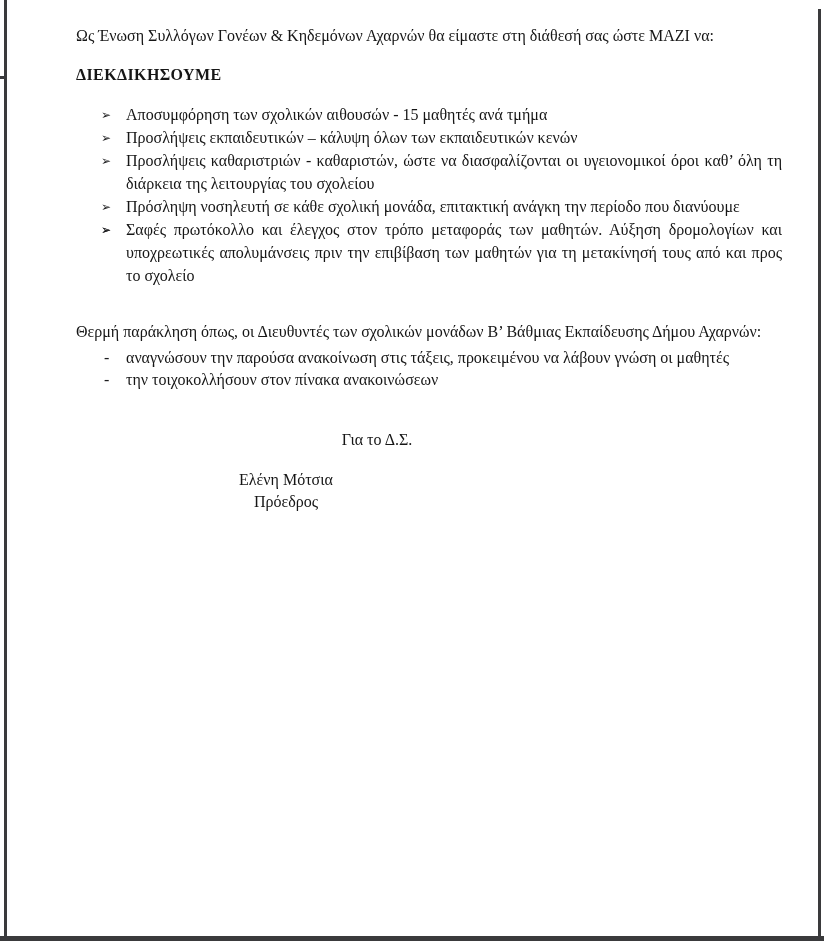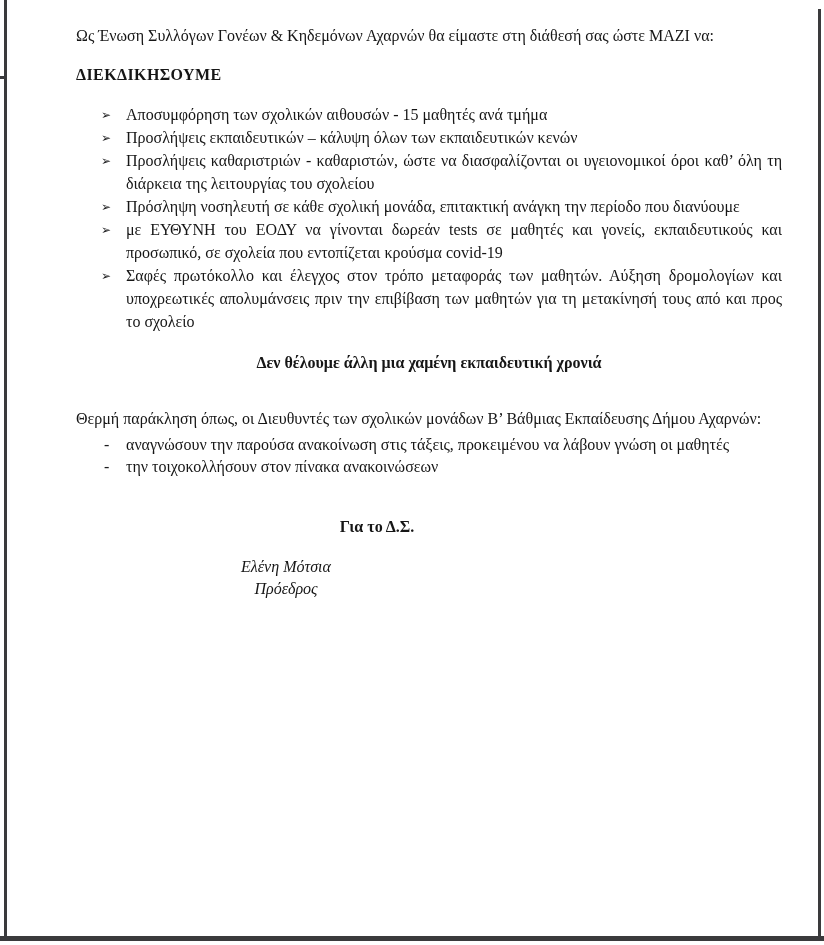--- a/index.html
+++ b/index.html
@@ -99,30 +99,29 @@
     text-align: justify;
   }
   ul.requests li .marker {
     position: absolute;
     left: 28px;
     top: 0;
     font-size: 16px;
     color: #1c1c1e;
   }
   .board-heading {
-    font-weight: bold;
+    font-weight: normal;
     text-align: center;
     width: 602px;
     line-height: 23px;
     margin: 0 0 18px 0;
   }
   .signatures {
     display: flex;
     line-height: 22px;
-    font-style: italic;
   }
   .sig-col { text-align: center; width: 200px; }
   .sig-col.left  { margin-left: 110px; }
   .sig-col.right { margin-left: 55px; }
 </style>
 </head>
 <body>
 
 <div class="border-left"></div>
 <div class="border-left-tick"></div>
@@ -147,31 +146,29 @@
     <li>
       <span class="marker">➢</span>
       <span>Προσλήψεις καθαριστριών - καθαριστών, ώστε να διασφαλίζονται οι υγειονομικοί όροι καθ’ όλη τη διάρκεια της λειτουργίας του σχολείου</span>
     </li>
     <li>
       <span class="marker">➢</span>
       <span>Πρόσληψη νοσηλευτή σε κάθε σχολική μονάδα, επιτακτική ανάγκη την περίοδο που διανύουμε</span>
     </li>
     <li>
       <span class="marker">➢</span>
-      <span>με ΕΥΘΥΝΗ του ΕΟΔΥ να γίνονται δωρεάν tests σε μαθητές και γονείς, εκπαιδευτικούς και προσωπικό, σε σχολεία που εντοπίζεται κρούσμα covid-19</span>
     </li>
     <li>
       <span class="marker">➢</span>
       <span>Σαφές πρωτόκολλο και έλεγχος στον τρόπο μεταφοράς των μαθητών. Αύξηση δρομολογίων και υποχρεωτικές απολυμάνσεις πριν την επιβίβαση των μαθητών για τη μετακίνησή τους από και προς το σχολείο</span>
     </li>
   </ul>
 
 
   <div class="slogan">
-    <div>Δεν θέλουμε άλλη μια χαμένη εκπαιδευτική χρονιά</div>
   </div>
 
   <p class="plea">Θερμή παράκληση όπως, οι Διευθυντές των σχολικών μονάδων Β’ Βάθμιας Εκπαίδευσης Δήμου Αχαρνών:</p>
 
   <ul class="requests">
     <li>
       <span class="marker">-</span>
       <span>αναγνώσουν την παρούσα ανακοίνωση στις τάξεις, προκειμένου να λάβουν γνώση οι μαθητές</span>
     </li>
     <li>

